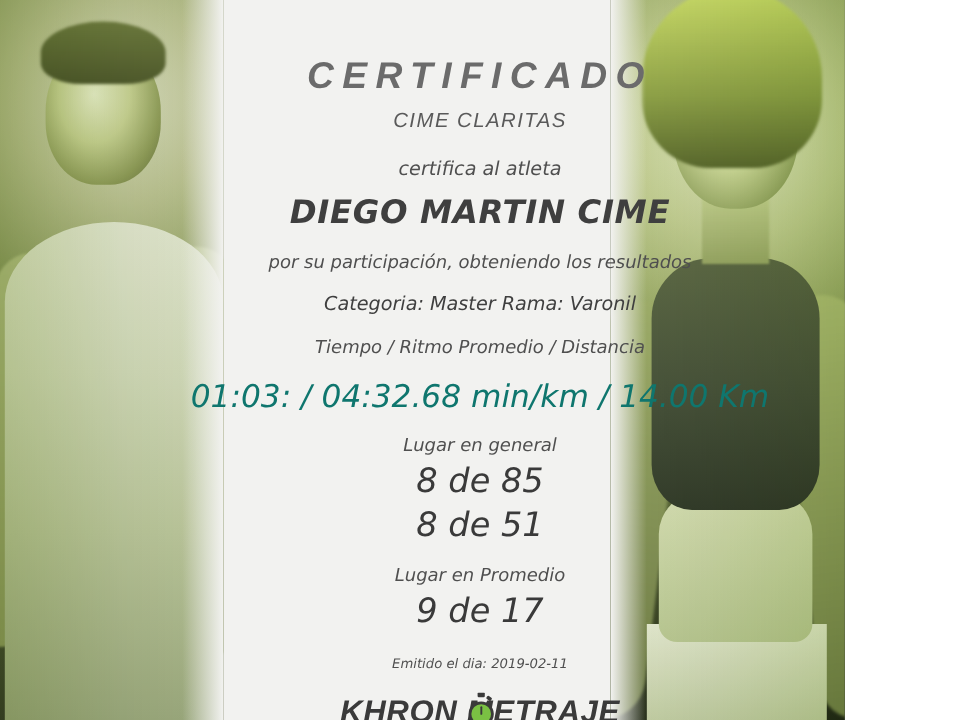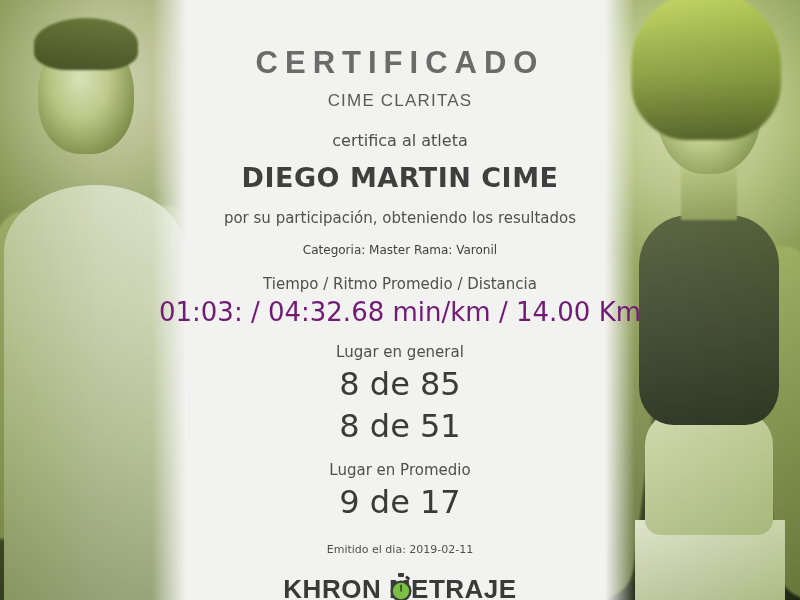--- a/index.html
+++ b/index.html
@@ -8,24 +8,25 @@
   }
   body {
     width: 800px;
     height: 600px;
     overflow: hidden;
     font-family: "DejaVu Sans", sans-serif;
     background: #ffffff;
   }
   .certificate {
     position: relative;
-    width: 800px;
+    width: 704px;
     height: 600px;
     overflow: hidden;
     background: #f2f2f0;
+    font-style: italic;
   }
 
   
   .photo-left {
     position: absolute;
     left: 0; top: 0;
     width: 186px; height: 600px;
     overflow: hidden;
     background: #6f7a4a;
   }
@@ -215,42 +216,42 @@
     color: #3f3f3f;
     letter-spacing: 0.5px;
   }
   .participation {
     margin-top: 16px;
     font-size: 15px;
     color: #4f4f4f;
   }
   .category {
     margin-top: 16px;
-    font-size: 12px;
+    font-size: 16px;
     color: #3f3f3f;
   }
   .metrics-label {
     margin-top: 18px;
     font-size: 15px;
     color: #4f4f4f;
   }
   .metrics-value {
-    margin-top: 4px;
+    margin-top: 18px;
     font-size: 26px;
-    color: #701a75;
+    color: #0f766e;
     white-space: nowrap;
   }
   .place-label {
     margin-top: 16px;
     font-size: 15px;
     color: #4f4f4f;
   }
   .place-value {
     margin-top: 4px;
-    font-size: 32px;
+    font-size: 28px;
     color: #3a3a3a;
   }
   .issued {
     margin-top: 22px;
     font-size: 11px;
     color: #4f4f4f;
   }
 
   
   .logo {

